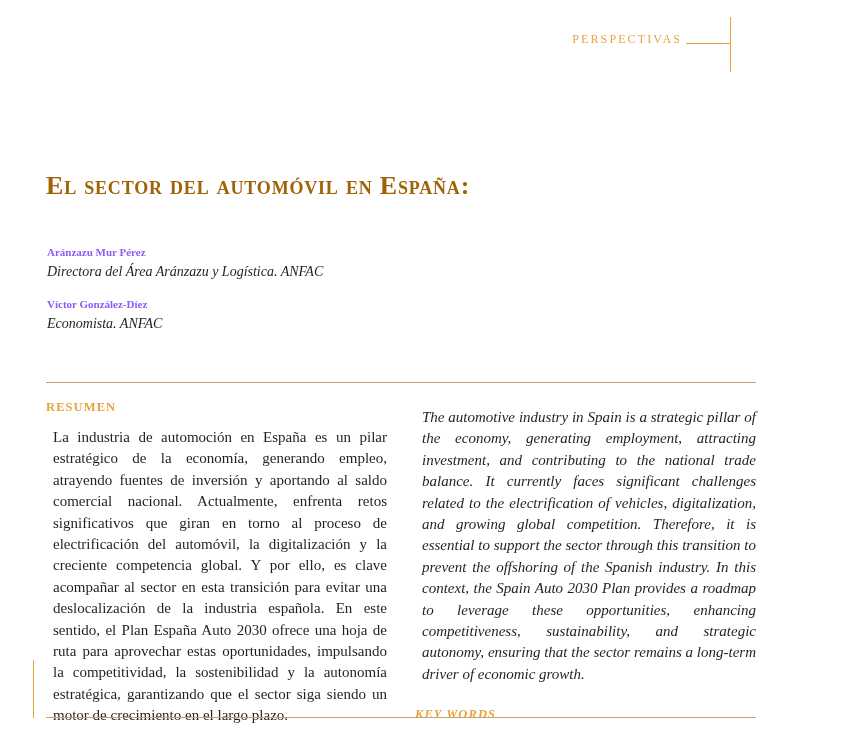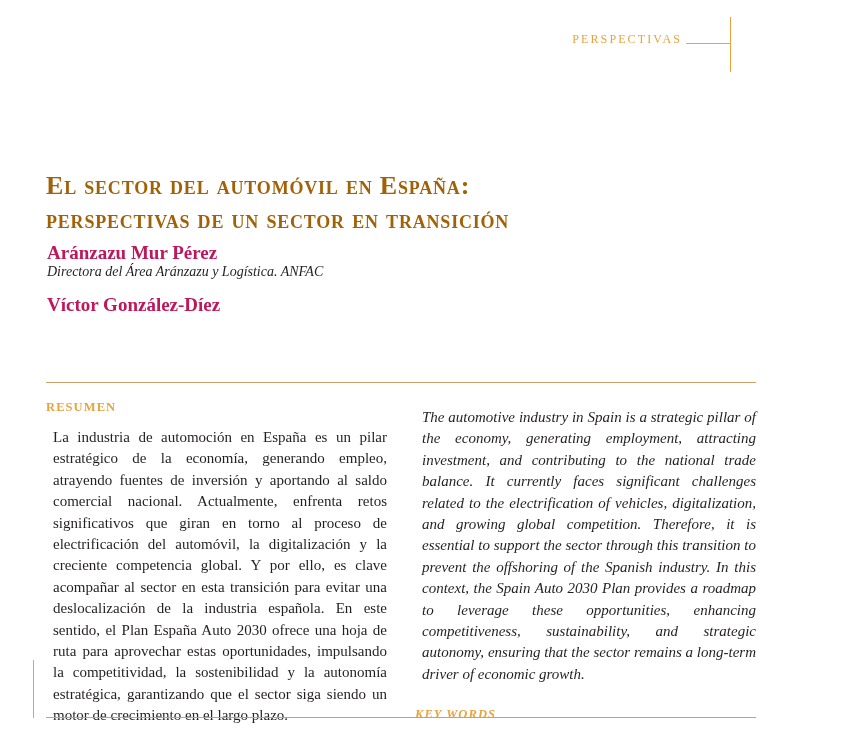--- a/index.html
+++ b/index.html
@@ -90,23 +90,23 @@
   .authors {
     position: absolute;
     left: 47px;
     top: 243px;
     width: 500px;
   }
   .author-block { margin-bottom: 14px; }
   .author-name {
     font-family: "Liberation Serif", serif;
     font-weight: bold;
-    font-size: 19px;
+    font-size: 11px;
     line-height: 19px;
-    color: #be185d;
+    color: #8b5cf6;
   }
   .author-role {
     font-family: "Liberation Serif", serif;
     font-style: italic;
     font-size: 14px;
     line-height: 19px;
     color: #231f20;
   }
 
   
@@ -159,30 +159,30 @@
 <body>
 
 <div class="header">
   <div class="header-label">PERSPECTIVAS</div>
   <div class="header-rule"></div>
   <div class="header-vrule"></div>
 </div>
 
 <h1 class="title">
   <span class="line">El sector del automóvil en España:</span>
-  <span class="line">perspectivas de un sector en transición</span>
 </h1>
 
 <div class="authors">
   <div class="author-block">
     <div class="author-name">Aránzazu Mur Pérez</div>
     <div class="author-role">Directora del Área Aránzazu y Logística. ANFAC</div>
   </div>
   <div class="author-block">
     <div class="author-name">Víctor González-Díez</div>
+    <div class="author-role">Economista. ANFAC</div>
   </div>
 </div>
 
 <div class="sep-top"></div>
 
 <div class="col col-left">
   <div class="sec-heading">RESUMEN</div>
   <p class="body-text">La industria de automoción en España es un pilar estratégico de la economía, generando empleo, atrayendo fuentes de inversión y aportando al saldo comercial nacional. Actualmente, enfrenta retos significativos que giran en torno al proceso de electrificación del automóvil, la digitalización y la creciente competencia global. Y por ello, es clave acompañar al sector en esta transición para evitar una deslocalización de la industria española. En este sentido, el Plan España Auto 2030 ofrece una hoja de ruta para aprovechar estas oportunidades, impulsando la competitividad, la sostenibilidad y la autonomía estratégica, garantizando que el sector siga siendo un motor de crecimiento en el largo plazo.</p>
   <div class="sec-heading kw-heading">PALABRAS CLAVE</div>
 

